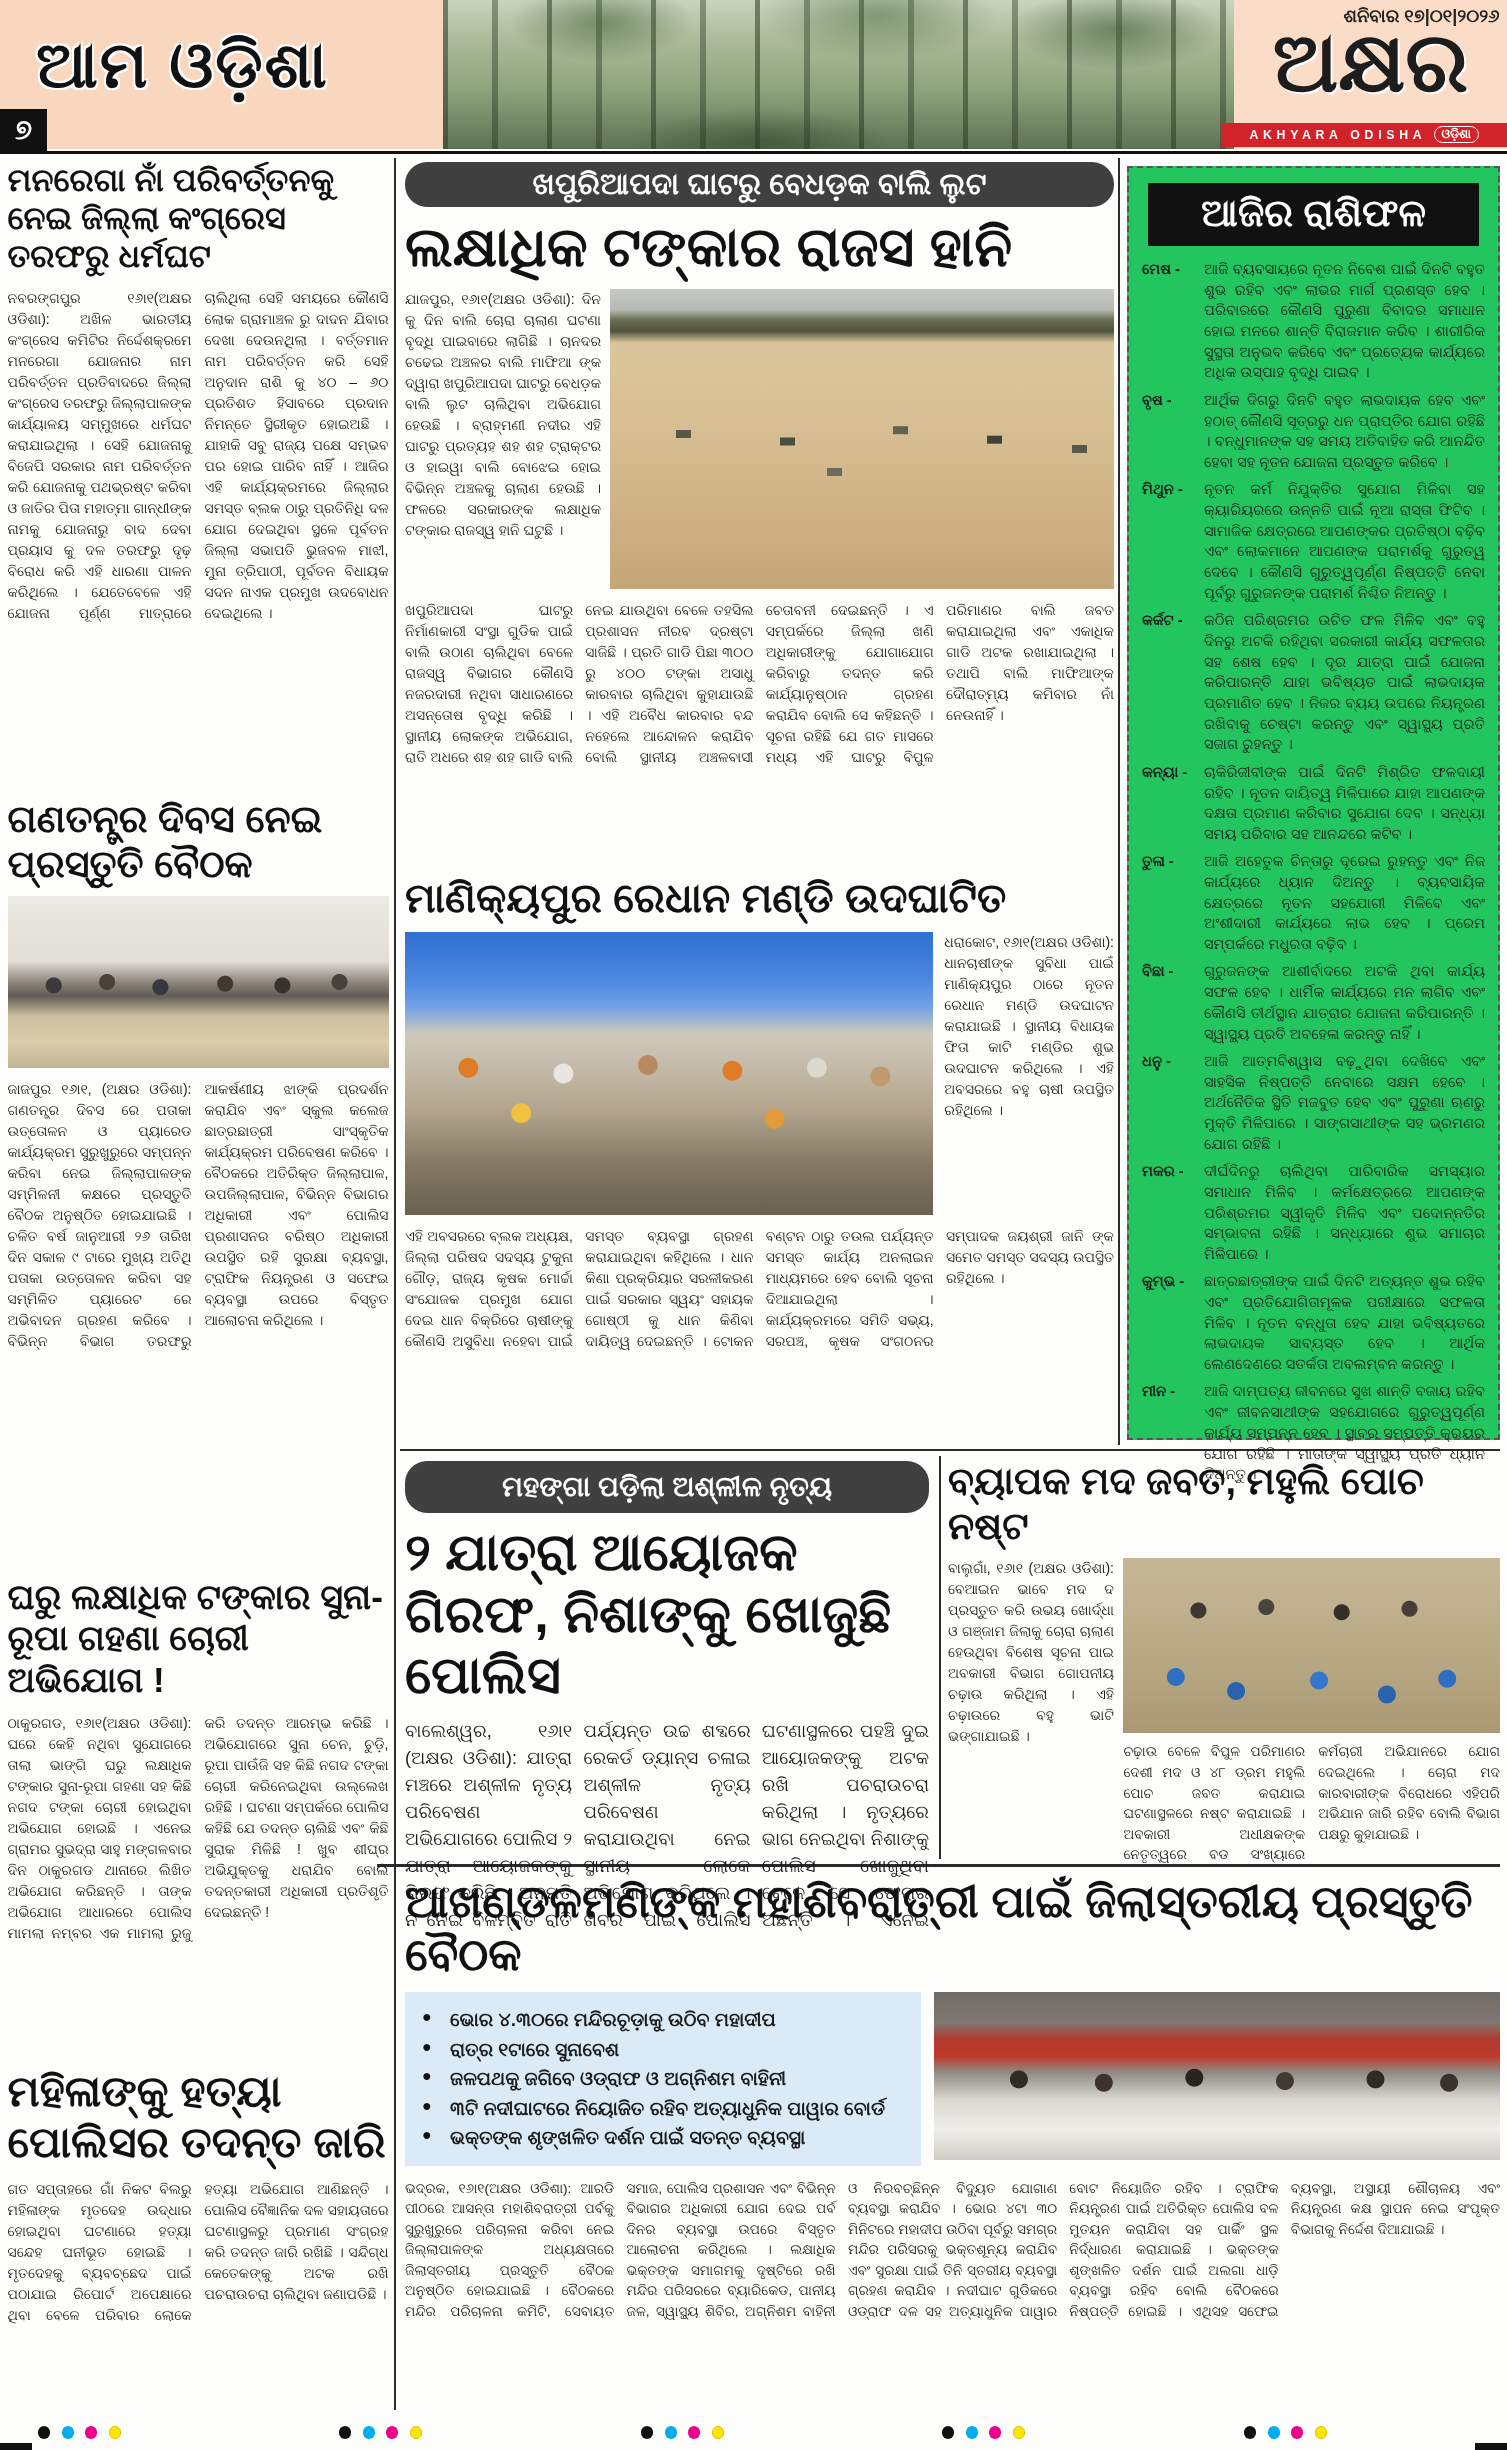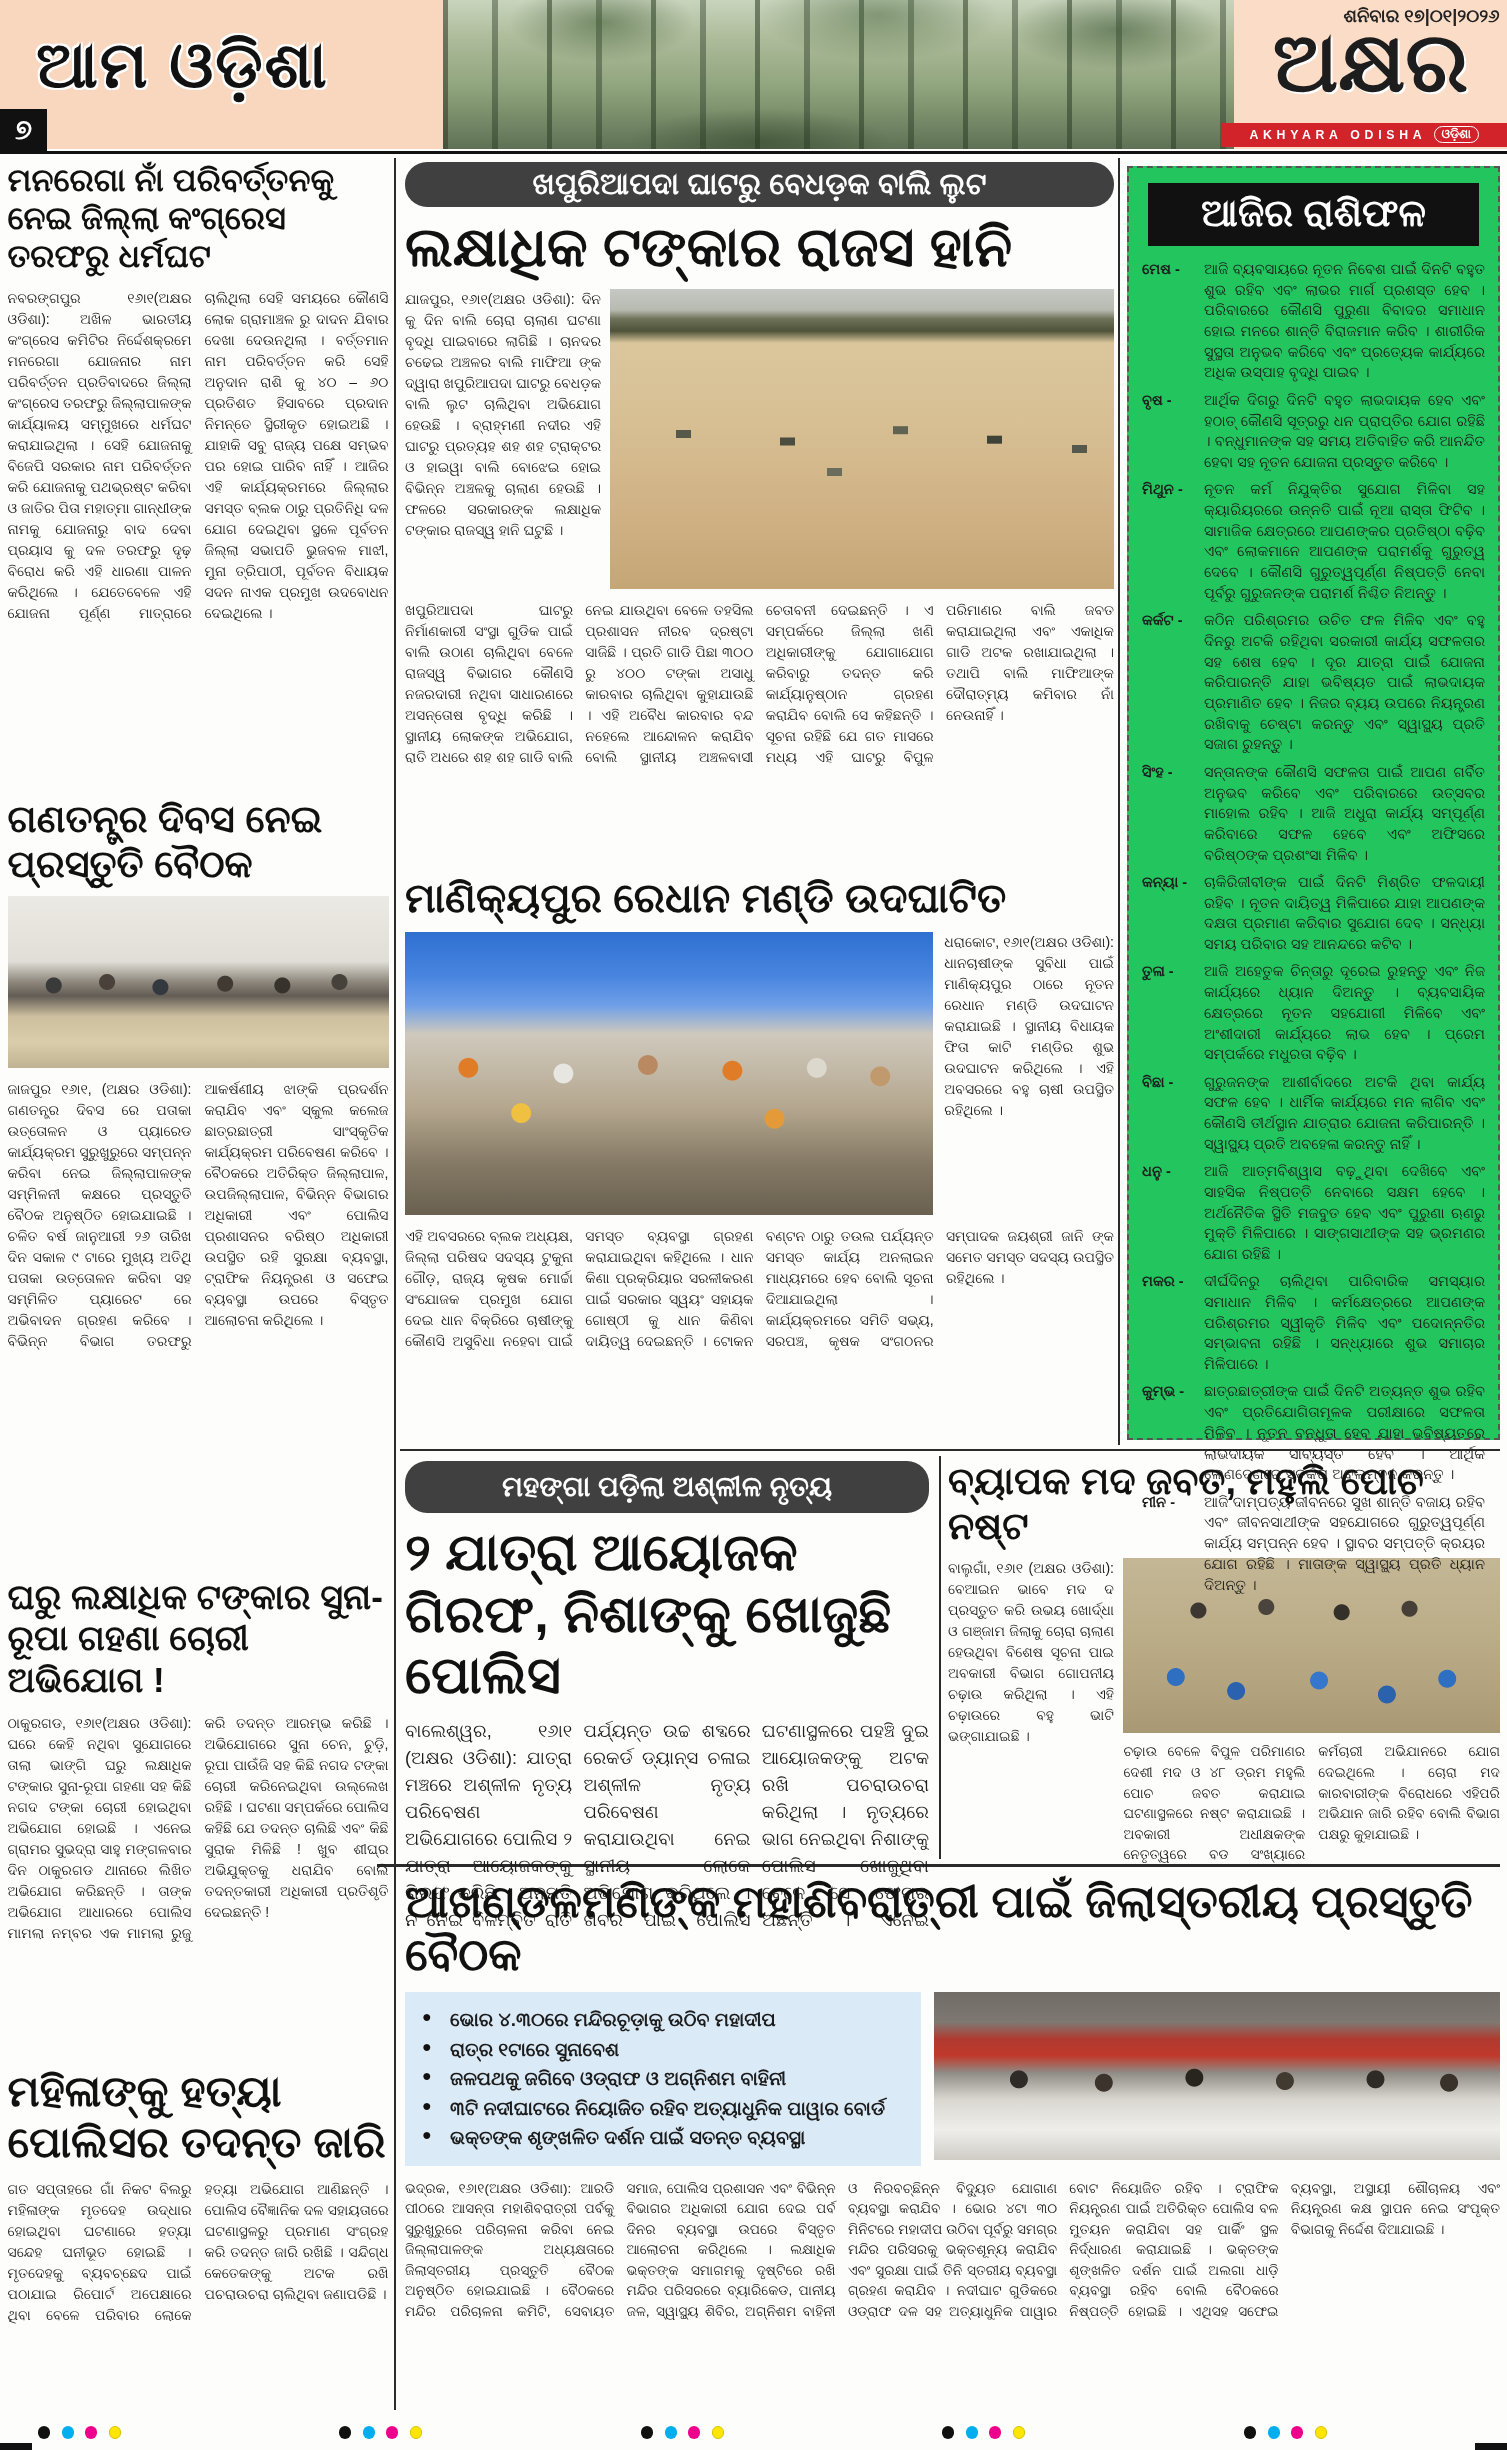--- a/index.html
+++ b/index.html
@@ -262,24 +262,20 @@
     </div>
   <div class="horo-entry">
       <span class="horo-sign">ମିଥୁନ -</span>
       <span class="horo-text">ନୂତନ କର୍ମ ନିଯୁକ୍ତିର ସୁଯୋଗ ମିଳିବା ସହ କ୍ୟାରିୟରରେ ଉନ୍ନତି ପାଇଁ ନୂଆ ରାସ୍ତା ଫିଟିବ । ସାମାଜିକ କ୍ଷେତ୍ରରେ ଆପଣଙ୍କର ପ୍ରତିଷ୍ଠା ବଢ଼ିବ ଏବଂ ଲୋକମାନେ ଆପଣଙ୍କ ପରାମର୍ଶକୁ ଗୁରୁତ୍ୱ ଦେବେ । କୌଣସି ଗୁରୁତ୍ୱପୂର୍ଣ୍ଣ ନିଷ୍ପତ୍ତି ନେବା ପୂର୍ବରୁ ଗୁରୁଜନଙ୍କ ପରାମର୍ଶ ନିଶ୍ଚିତ ନିଅନ୍ତୁ ।</span>
     </div>
   <div class="horo-entry">
       <span class="horo-sign">କର୍କଟ -</span>
       <span class="horo-text">କଠିନ ପରିଶ୍ରମର ଉଚିତ ଫଳ ମିଳିବ ଏବଂ ବହୁ ଦିନରୁ ଅଟକି ରହିଥିବା ସରକାରୀ କାର୍ଯ୍ୟ ସଫଳତାର ସହ ଶେଷ ହେବ । ଦୂର ଯାତ୍ରା ପାଇଁ ଯୋଜନା କରିପାରନ୍ତି ଯାହା ଭବିଷ୍ୟତ ପାଇଁ ଲାଭଦାୟକ ପ୍ରମାଣିତ ହେବ । ନିଜର ବ୍ୟୟ ଉପରେ ନିୟନ୍ତ୍ରଣ ରଖିବାକୁ ଚେଷ୍ଟା କରନ୍ତୁ ଏବଂ ସ୍ୱାସ୍ଥ୍ୟ ପ୍ରତି ସଜାଗ ରୁହନ୍ତୁ ।</span>
     </div>
   <div class="horo-entry">
-      <span class="horo-sign">ସିଂହ -</span>
-      <span class="horo-text">ସନ୍ତାନଙ୍କ କୌଣସି ସଫଳତା ପାଇଁ ଆପଣ ଗର୍ବିତ ଅନୁଭବ କରିବେ ଏବଂ ପରିବାରରେ ଉତ୍ସବର ମାହୋଲ ରହିବ । ଆଜି ଅଧୁରା କାର୍ଯ୍ୟ ସମ୍ପୂର୍ଣ୍ଣ କରିବାରେ ସଫଳ ହେବେ ଏବଂ ଅଫିସରେ ବରିଷ୍ଠଙ୍କ ପ୍ରଶଂସା ମିଳିବ ।</span>
-    </div>
-  <div class="horo-entry">
       <span class="horo-sign">କନ୍ୟା -</span>
       <span class="horo-text">ଚାକିରିଜୀବୀଙ୍କ ପାଇଁ ଦିନଟି ମିଶ୍ରିତ ଫଳଦାୟୀ ରହିବ । ନୂତନ ଦାୟିତ୍ୱ ମିଳିପାରେ ଯାହା ଆପଣଙ୍କ ଦକ୍ଷତା ପ୍ରମାଣ କରିବାର ସୁଯୋଗ ଦେବ । ସନ୍ଧ୍ୟା ସମୟ ପରିବାର ସହ ଆନନ୍ଦରେ କଟିବ ।</span>
     </div>
   <div class="horo-entry">
       <span class="horo-sign">ତୁଳା -</span>
       <span class="horo-text">ଆଜି ଅହେତୁକ ଚିନ୍ତାରୁ ଦୂରେଇ ରୁହନ୍ତୁ ଏବଂ ନିଜ କାର୍ଯ୍ୟରେ ଧ୍ୟାନ ଦିଅନ୍ତୁ । ବ୍ୟବସାୟିକ କ୍ଷେତ୍ରରେ ନୂତନ ସହଯୋଗୀ ମିଳିବେ ଏବଂ ଅଂଶୀଦାରୀ କାର୍ଯ୍ୟରେ ଲାଭ ହେବ । ପ୍ରେମ ସମ୍ପର୍କରେ ମଧୁରତା ବଢ଼ିବ ।</span>
     </div>
   <div class="horo-entry">
       <span class="horo-sign">ବିଛା -</span>
       <span class="horo-text">ଗୁରୁଜନଙ୍କ ଆଶୀର୍ବାଦରେ ଅଟକି ଥିବା କାର୍ଯ୍ୟ ସଫଳ ହେବ । ଧାର୍ମିକ କାର୍ଯ୍ୟରେ ମନ ଲାଗିବ ଏବଂ କୌଣସି ତୀର୍ଥସ୍ଥାନ ଯାତ୍ରାର ଯୋଜନା କରିପାରନ୍ତି । ସ୍ୱାସ୍ଥ୍ୟ ପ୍ରତି ଅବହେଳା କରନ୍ତୁ ନାହିଁ ।</span>

